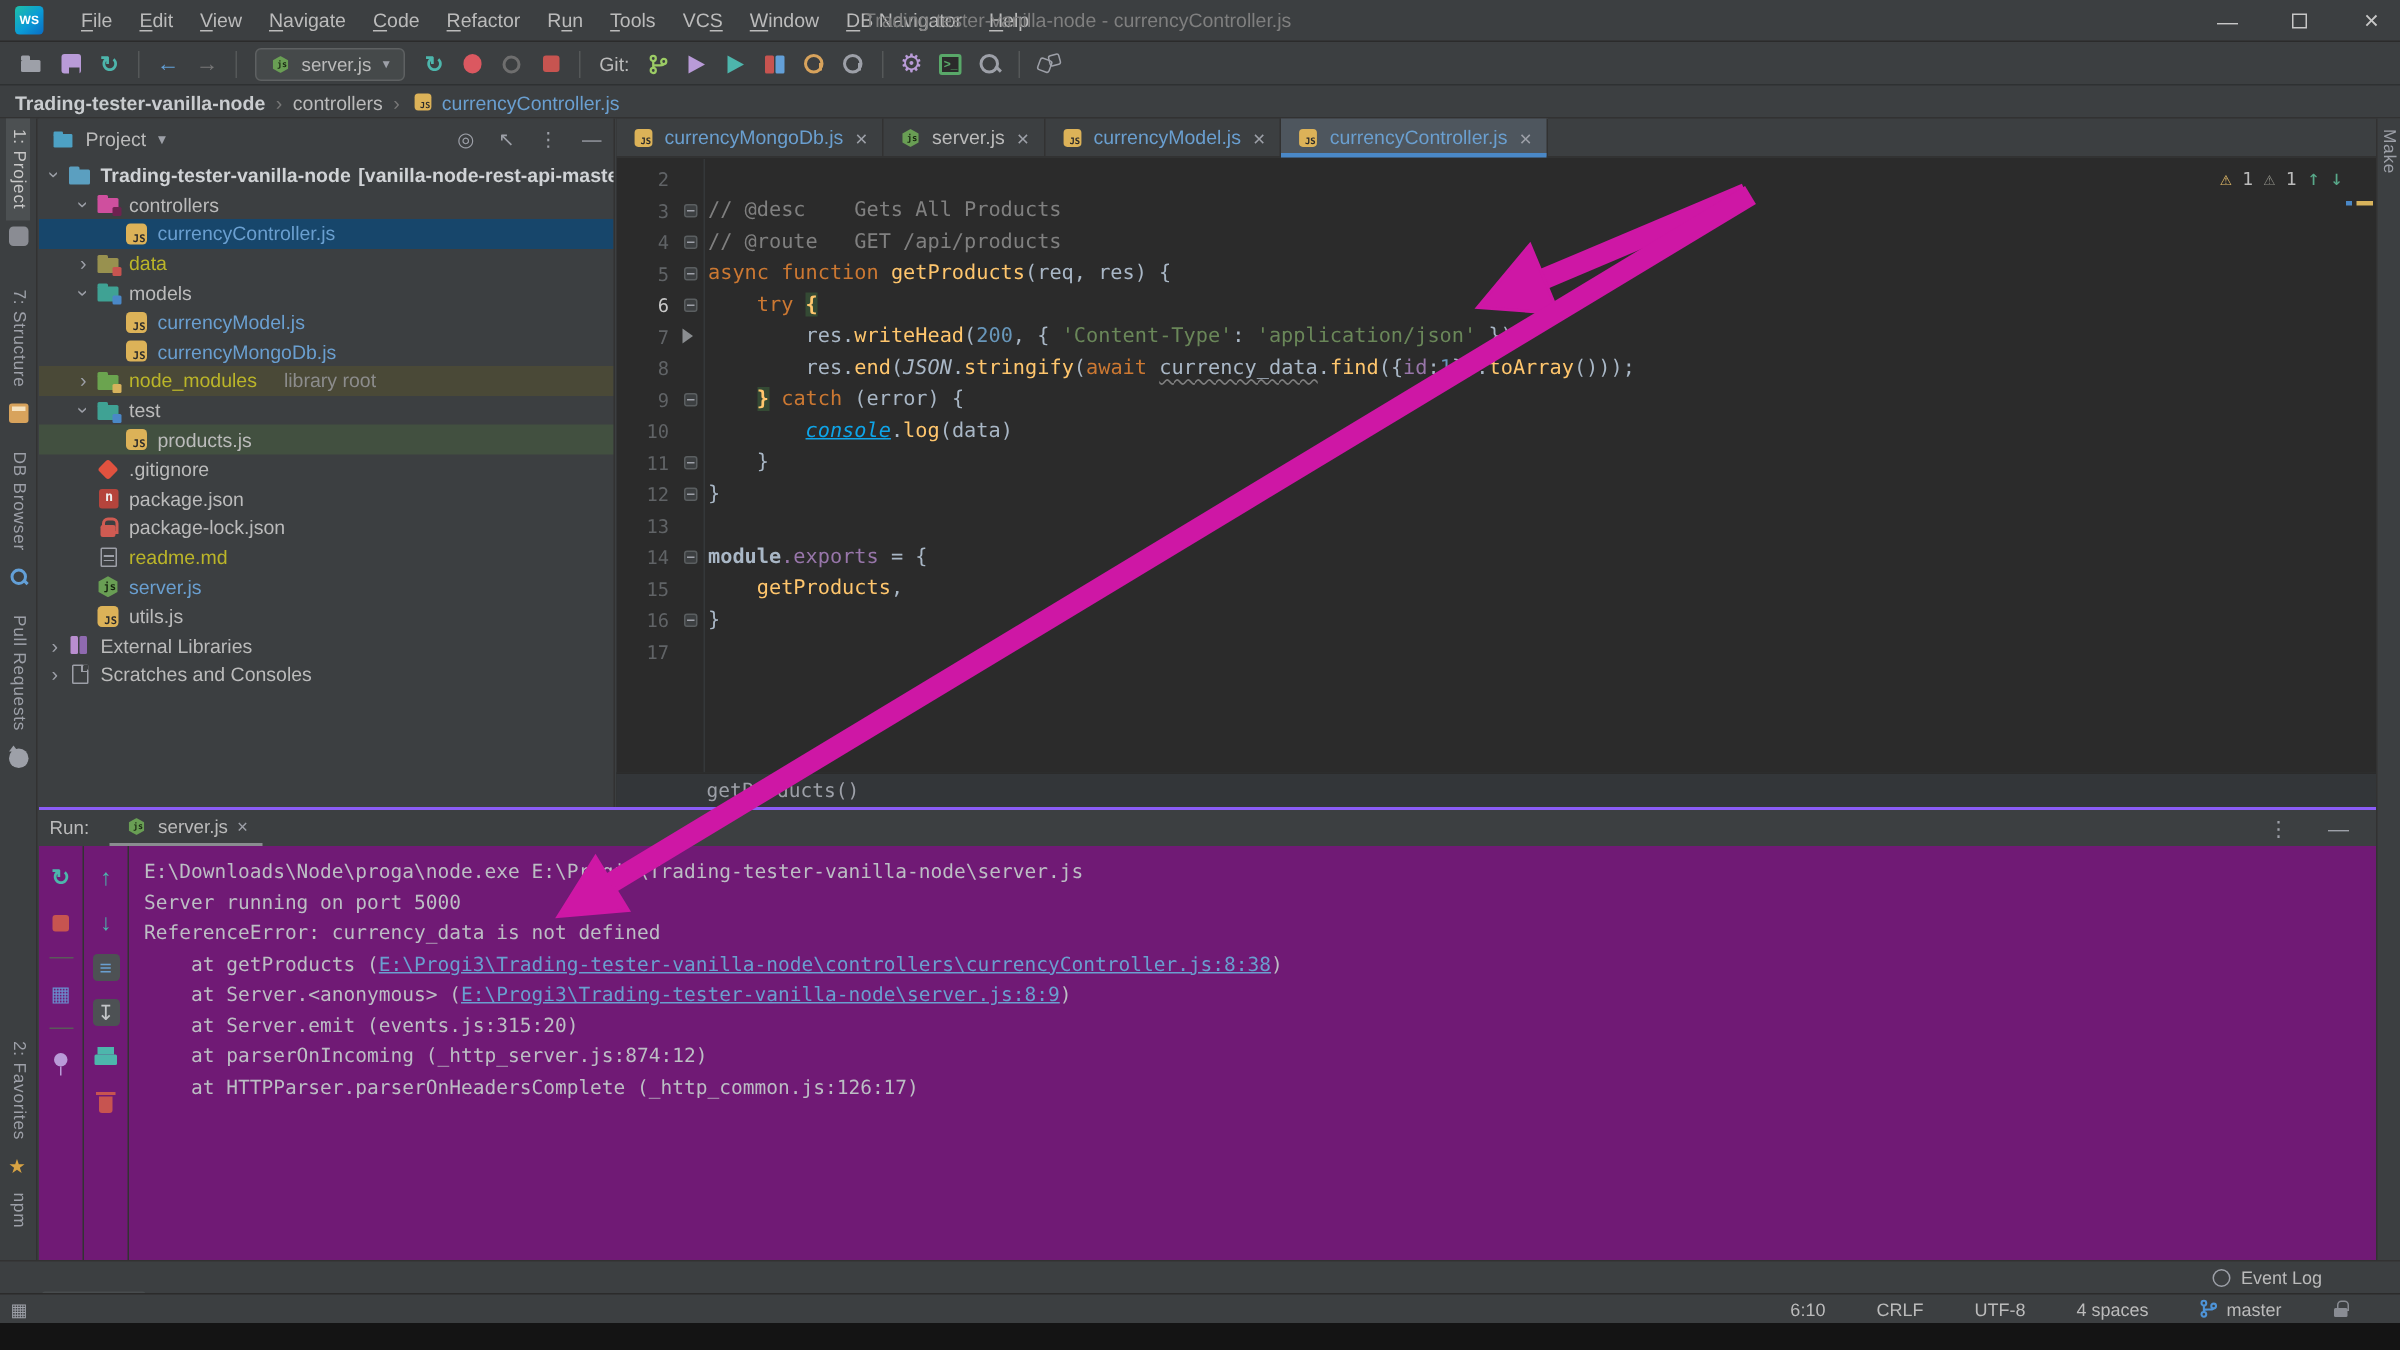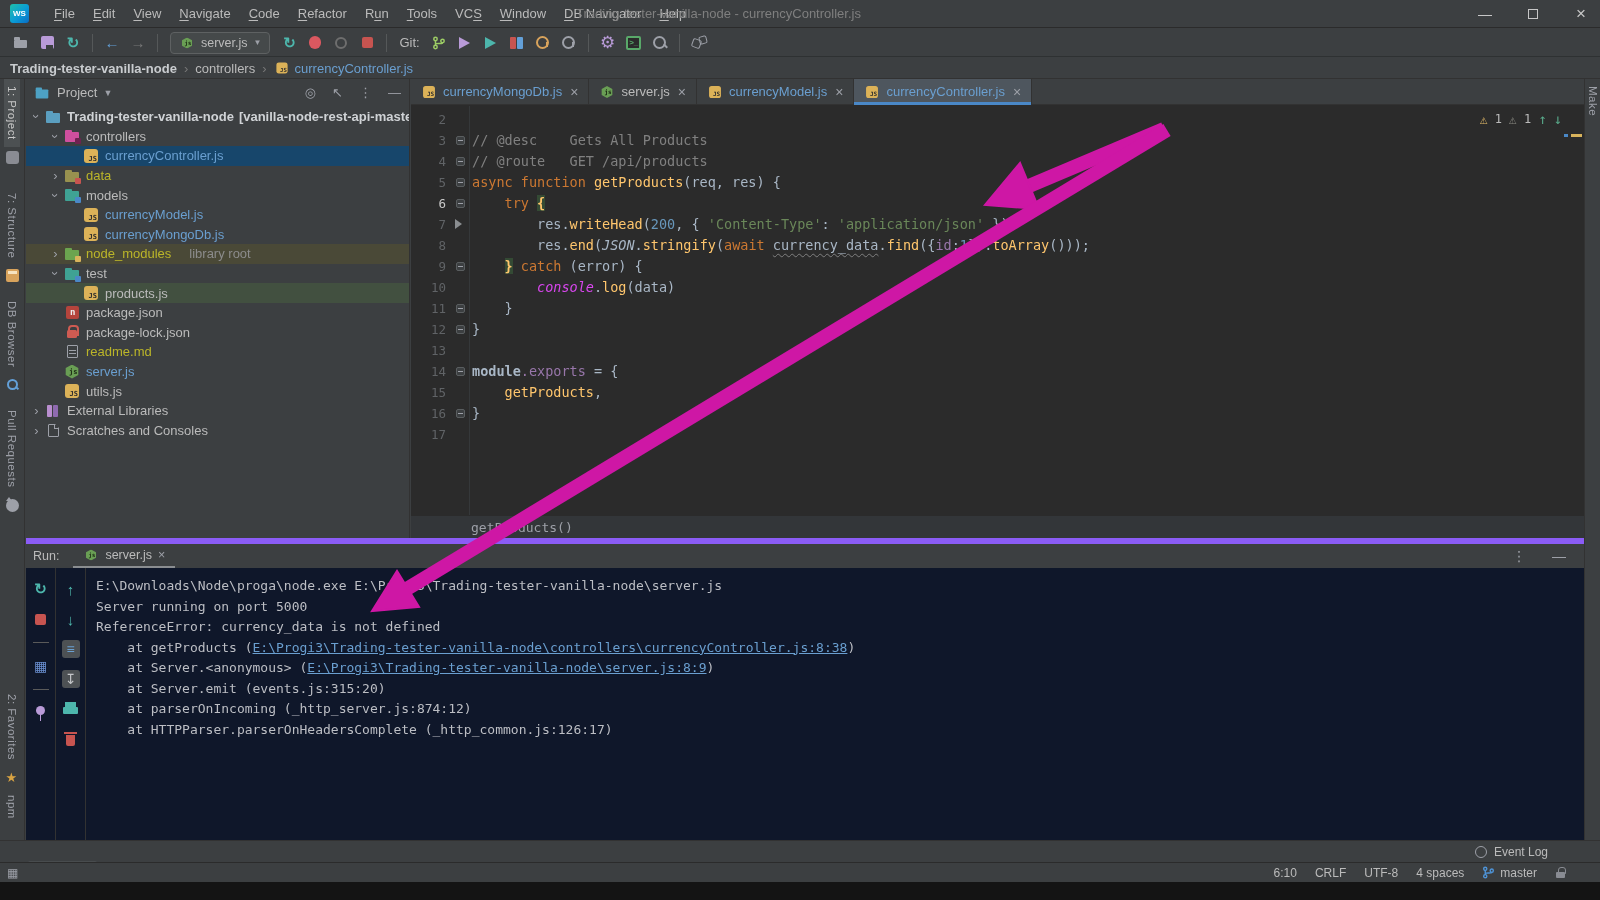--- a/index.html
+++ b/index.html
@@ -138,34 +138,34 @@
   .cl-num { width:41px; text-align:right; padding-right:6px; color:#606366; font-size:12.5px; flex:none; }
   .cl.current .cl-num { color:#c8c8c8; }
   .cl-fold { width:18px; flex:none; position:relative; }
   .fm { position:absolute; left:4px; top:6px; width:9px; height:9px; border:1px solid #5a5e60; border-radius:2px; background:#3c3f41; }
   .fm::after { content:""; position:absolute; left:1px; right:1px; top:3px; height:1px; background:#9da0a8; }
   .tri { position:absolute; left:3px; top:5px; width:0; height:0; border-left:7px solid #8a8d90; border-top:5px solid transparent; border-bottom:5px solid transparent; }
   .cl-text { padding-left:2px; font-size:13.5px; white-space:pre; }
   .tk-cmt { color:#808080; } .tk-kw { color:#cc7832; } .tk-fn { color:#ffc66d; }
   .tk-pl { color:#a9b7c6; } .tk-plb { color:#a9b7c6; font-weight:bold; }
   .tk-str { color:#6a8759; } .tk-num2 { color:#6897bb; }
-  .tk-cls { color:#a9b7c6; font-style:italic; } .tk-ci { color:#d946ef; font-style:italic; }
+  .tk-cls { color:#a9b7c6; font-style:italic; } .tk-ci { color:#0ea5e9; font-style:italic;text-decoration:underline; }
   .tk-prop { color:#9876aa; }
   .tk-unres { color:#a9b7c6; text-decoration:underline wavy #7f7f7f 1px; text-underline-offset:3px; }
   .tk-brace { color:#ffc66d; background:#344a34; font-weight:bold; }
   .inspections { position:absolute; top:5px; right:22px; display:flex; align-items:center; gap:7px; font-size:12px; color:#bbbbbb; }
   .warn-y { color:#e8bf6a; font-size:13px; } .warn-g { color:#8c8c84; font-size:13px; }
   .insp-arrow { color:#58a889; font-size:14px; cursor:pointer; }
   .mark-blue { position:absolute; right:16px; top:28px; width:4px; height:3px; background:#4a88c7; }
   .mark-yellow { position:absolute; right:2px; top:28px; width:11px; height:3px; background:#d8b35c; }
   .ed-crumb { position:absolute; left:0; bottom:0; right:0; height:23px; background:#333639; border-top:1px solid #2b2b2b;
     display:flex; align-items:center; padding-left:60px; font:13px "DejaVu Sans Mono",monospace; color:#9da0a8; }
 
   
-  .run-panel { position:absolute; left:26px; top:538px; width:1558px; height:302px; background:#0f172a; border-top:6px solid #8b5cf6; }
+  .run-panel { position:absolute; left:26px; top:538px; width:1558px; height:302px; background:#701a75; border-top:2px solid #8b5cf6; }
   .rp-header { height:24px; background:#3c3f41; display:flex; align-items:center; font-size:12.5px; color:#bbbbbb; position:relative; }
   .rp-label { margin-left:7px; }
   .rp-tab { display:flex; align-items:center; gap:6px; padding:0 10px; height:24px; margin-left:14px;
     border-bottom:2px solid #8a8d90; cursor:pointer; }
   .rp-tab .fic { transform:scale(.8); }
   .rp-tab .close { color:#9da0a8; }
   .rp-actions { position:absolute; right:18px; display:flex; gap:26px; color:#9da0a8; font-size:14px; }
   .rp-body { position:absolute; top:24px; left:0; right:0; bottom:0; display:flex; }
   .rp-col { width:30px; border-right:1px solid #323232; display:flex; flex-direction:column; align-items:center; padding-top:12px; gap:12px; }
   .rp-col .ric { width:18px; height:18px; display:flex; align-items:center; justify-content:center; cursor:pointer; position:relative; }
@@ -200,21 +200,21 @@
   .bic-problems::after { content:"!"; position:absolute; left:5px; top:0; font-size:9px; color:#d5d5d5; font-weight:bold; }
   .bic-terminal { background:#a95fb0; border-radius:2px; }
   .bic-terminal::after { content:">_"; position:absolute; left:2px; top:1.5px; font:bold 6px "DejaVu Sans Mono",monospace; color:#fff; }
   .bic-todo { background:#c77d48; border-radius:2px; }
   .bic-todo::after { content:"\2713"; position:absolute; left:3px; top:0.5px; font-size:8px; color:#fff; }
   .event-log { position:absolute; right:52px; display:flex; align-items:center; gap:7px; cursor:pointer; }
   .bic-event { width:12px; height:12px; border:1.5px solid #9da0a8; border-radius:50%; }
   .statusbar { position:absolute; left:0; top:862px; width:1600px; height:20px; background:#3c3f41;
     border-top:1px solid #2b2b2b; display:flex; align-items:center; font-size:12px; color:#bbbbbb; }
   .sb-switcher { margin-left:7px; color:#9da0a8; font-size:12px; cursor:pointer; }
-  .sb-right { position:absolute; right:34px; display:flex; align-items:center; gap:18px; }
+  .sb-right { position:absolute; right:34px; display:flex; align-items:center; gap:34px; }
   .sb-right span { cursor:pointer; }
   .sb-branch { display:flex; align-items:center; gap:5px; }
   .sb-lock { position:relative; width:11px; height:12px; opacity:.8; }
   .sb-lock::before { content:""; position:absolute; left:2.5px; top:0; width:6px; height:5px; border:1.5px solid #9da0a8; border-radius:3px 3px 0 0; }
   .sb-lock::after { content:""; position:absolute; left:1px; top:5px; width:9px; height:6px; background:#9da0a8; border-radius:1px; }
 
   
   .annotation { position:absolute; left:0; top:0; width:1600px; height:900px; z-index:60; pointer-events:none; }
 </style>
 </head>
@@ -405,20 +405,25 @@
           <span class="chev open">›</span>
           <span class="fic folder" style="--c: #3fa294;">
             <i class="bdg" style="background: rgb(74, 136, 199);"></i>
           </span>
           <span class="lbl">test</span>
         </div>
         <div class="tree-row row-green" style="padding-left: 40px;">
           <span class="chev"></span>
           <span class="fic fic-js"></span>
           <span class="lbl">products.js</span>
+        </div>
+        <div class="tree-row" style="padding-left: 21px;">
+          <span class="chev"></span>
+          <span class="fic fic-git"></span>
+          <span class="lbl">.gitignore</span>
         </div>
         <div class="tree-row" style="padding-left: 21px;">
           <span class="chev"></span>
           <span class="fic fic-npm"></span>
           <span class="lbl">package.json</span>
         </div>
         <div class="tree-row" style="padding-left: 21px;">
           <span class="chev"></span>
           <span class="fic fic-lock"></span>
           <span class="lbl">package-lock.json</span>

